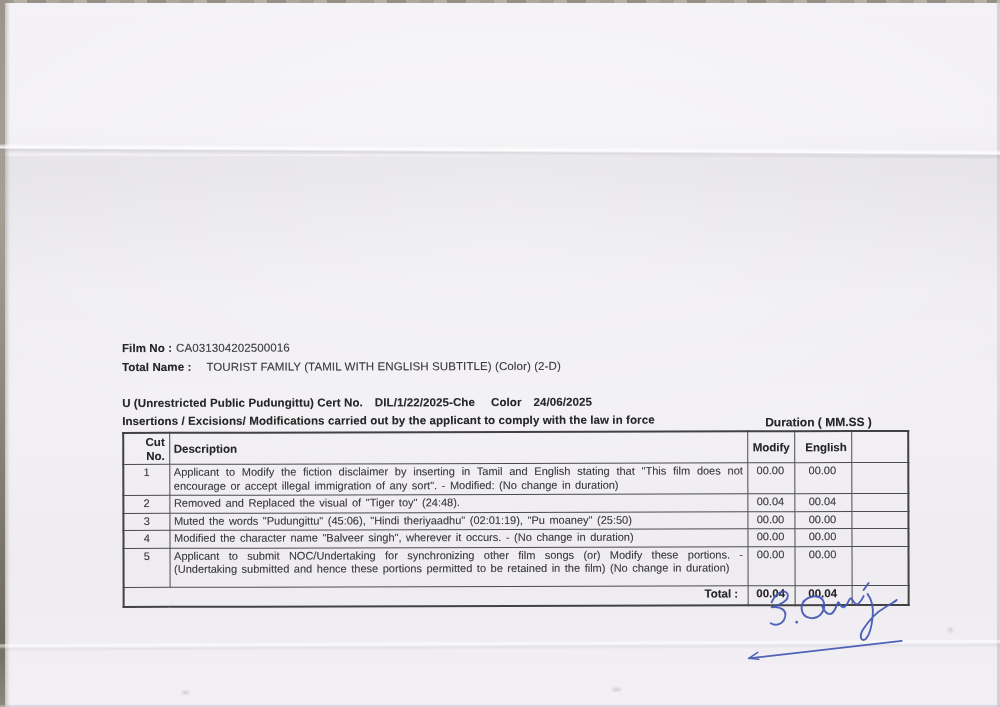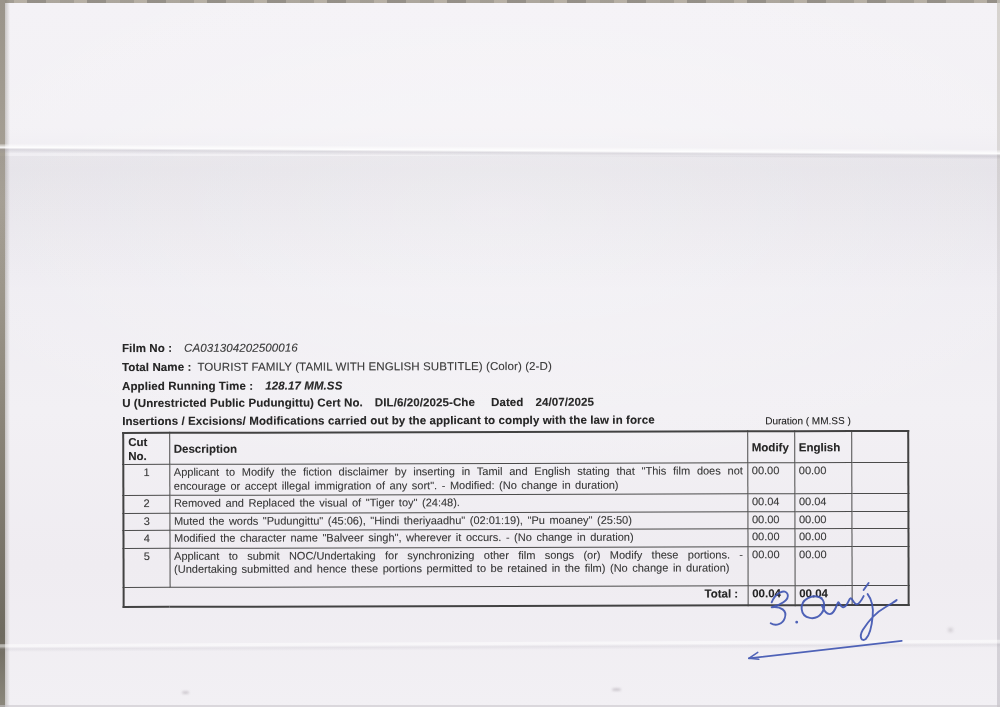--- a/index.html
+++ b/index.html
@@ -63,48 +63,48 @@
   .doc {
     position: absolute; inset: 0;
     transform: rotate(-0.15deg);
     color: #3d3d3d;
   }
   .line { position: absolute; left: 122px; font-size: 11.5px; line-height: 14px; letter-spacing: 0.1px;
           text-shadow: 0.2px 0.2px 0.4px rgba(70,70,70,0.4); white-space: nowrap; }
   .lbl { font-weight: bold; color: #262626; text-align: right; }
   .val { color: #3e3e3e; }
   .bval { font-weight: bold; color: #2a2a2a; }
-  .g8  { margin-left: 12px; font-style: italic; }
-  .g6  { margin-left: 6px; }
+  .g8  { margin-left: 4px; }
+  .g6  { margin-left: 15px; }
   .g12 { margin-left: 12px; }
   .g16 { margin-left: 16px; }
 
   .caption { position: absolute; left: 122px; top: 414px; font-size: 11.5px; font-weight: bold; color: #262626;
              letter-spacing: 0.1px; text-shadow: 0.2px 0.2px 0.4px rgba(70,70,70,0.4); white-space: nowrap; }
-  .duration-hd { position: absolute; left: 765px; top: 416px; font-size: 10px; font-weight: normal; color: #262626;
+  .duration-hd { position: absolute; left: 765px; top: 416px; font-size: 12px; font-weight: bold; color: #262626;
              text-shadow: 0.2px 0.2px 0.4px rgba(70,70,70,0.4); white-space: nowrap; }
 
   table.cuts {
     position: absolute; left: 122px; top: 431px;
     width: 785px;
     border-collapse: collapse; table-layout: fixed;
     font-size: 11px; color: #3b3b3b;
     text-shadow: 0.2px 0.2px 0.4px rgba(70,70,70,0.35);
   }
   table.cuts { border: 2px solid #424242; }
   table.cuts th, table.cuts td { border: 1px solid #4b4b4b; }
   table.cuts th {
     font-size: 11.5px; font-weight: bold; color: #262626;
-    padding: 1px 4px; text-align: left; height: 14px; line-height: 14px;
+    padding: 1px 4px; text-align: right; height: 14px; line-height: 14px;
   }
   table.cuts th.h-desc { text-align: left; }
   table.cuts td { padding: 1px 4px 2px; vertical-align: top; line-height: 13.5px; }
   .c-cut  { text-align: center; }
   .c-desc { text-align: justify; word-spacing: 1.5px; }
-  .c-num  { text-align: left; padding-right: 5px !important; border-radius: 15px; }
+  .c-num  { text-align: center; padding-right: 5px !important; border-radius: 15px; }
   tr.r-mid td { height: 12px; }
   tr.r-last .c-desc { padding-bottom: 10px; }
   tr.total td { font-weight: bold; color: #262626; height: 15px; vertical-align: middle; font-size: 11.5px; }
   tr.total .t-label { text-align: right; padding-right: 9px !important; }
 
   .sig { position: absolute; left: 735px; top: 582px; }
 </style>
 </head>
 <body>
 
@@ -125,26 +125,23 @@
   <div class="doc">
 
     <div class="line" style="top:340px">
       <span class="lbl">Film No :</span><span class="val g8">CA031304202500016</span>
     </div>
 
     <div class="line" style="top:359px">
       <span class="lbl">Total Name :</span><span class="val g6">TOURIST FAMILY (TAMIL WITH ENGLISH SUBTITLE) (Color) (2-D)</span>
     </div>
 
-    <div class="line" style="top:378px">
-      <span class="lbl">Applied Running Time :</span><span class="bval g8">128.17 MM.SS</span>
-    </div>
 
     <div class="line" style="top:395px">
-      <span class="lbl">U (Unrestricted Public Pudungittu) Cert No.</span><span class="bval g12">DIL/6/20/2025-Che</span><span class="lbl g16">Dated</span><span class="bval g12">24/07/2025</span>
+      <span class="lbl">U (Unrestricted Public Pudungittu) Cert No.</span><span class="bval g12">DIL/1/22/2025-Che</span><span class="lbl g16">Color</span><span class="bval g12">24/06/2025</span>
     </div>
 
     <div class="caption">Insertions / Excisions/ Modifications carried out by the applicant to comply with the law in force</div>
     <div class="duration-hd">Duration ( MM.SS )</div>
 
     <table class="cuts">
       <colgroup>
         <col style="width:46px">
           <col style="width:578px">
           <col style="width:47px">

